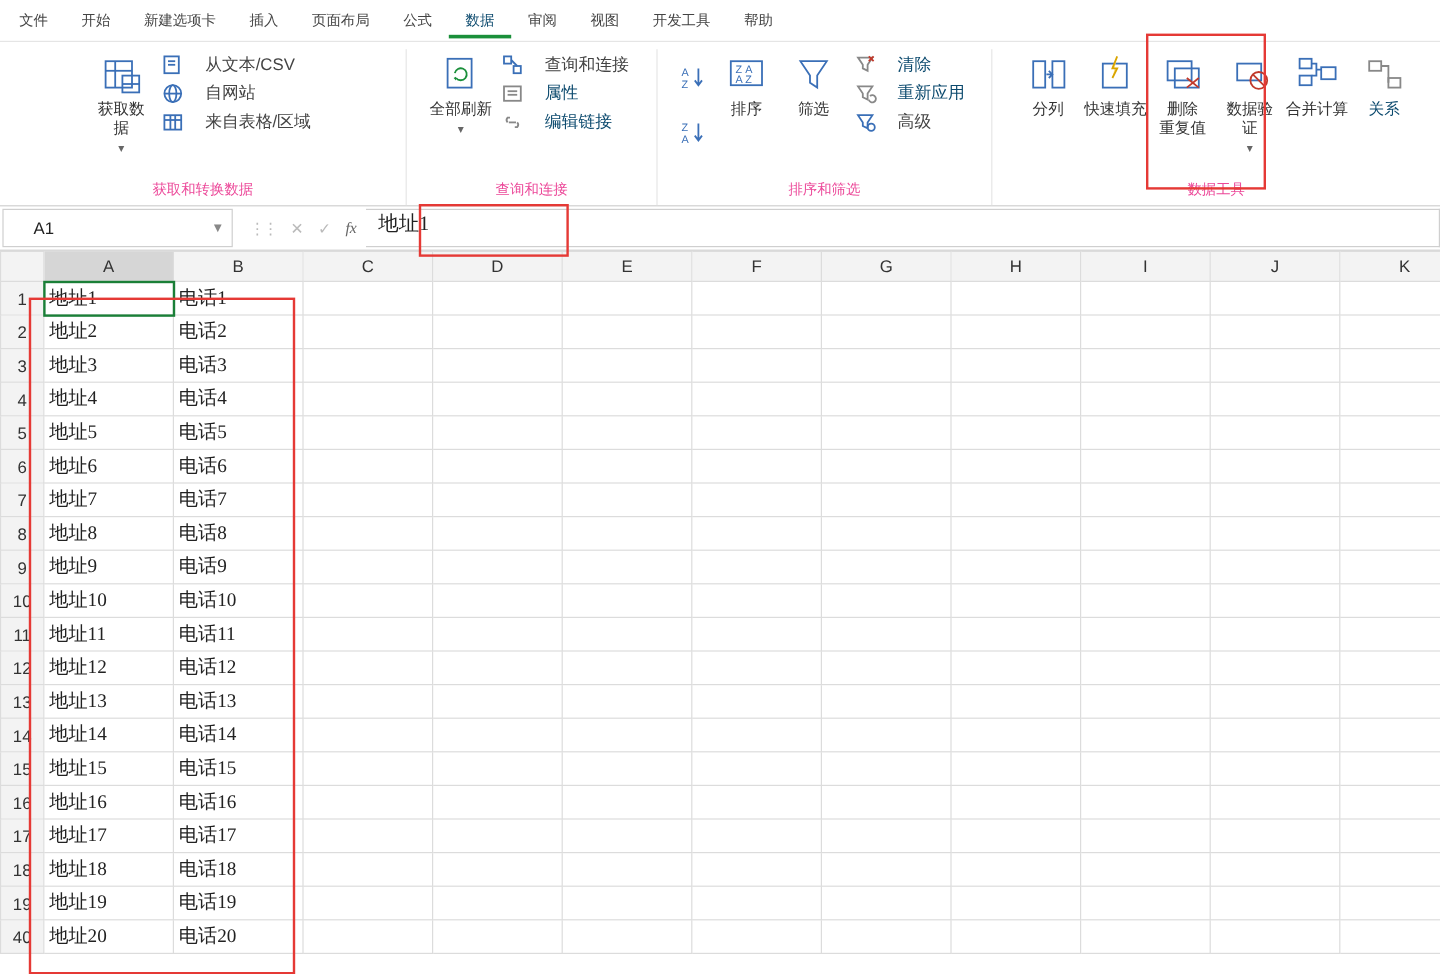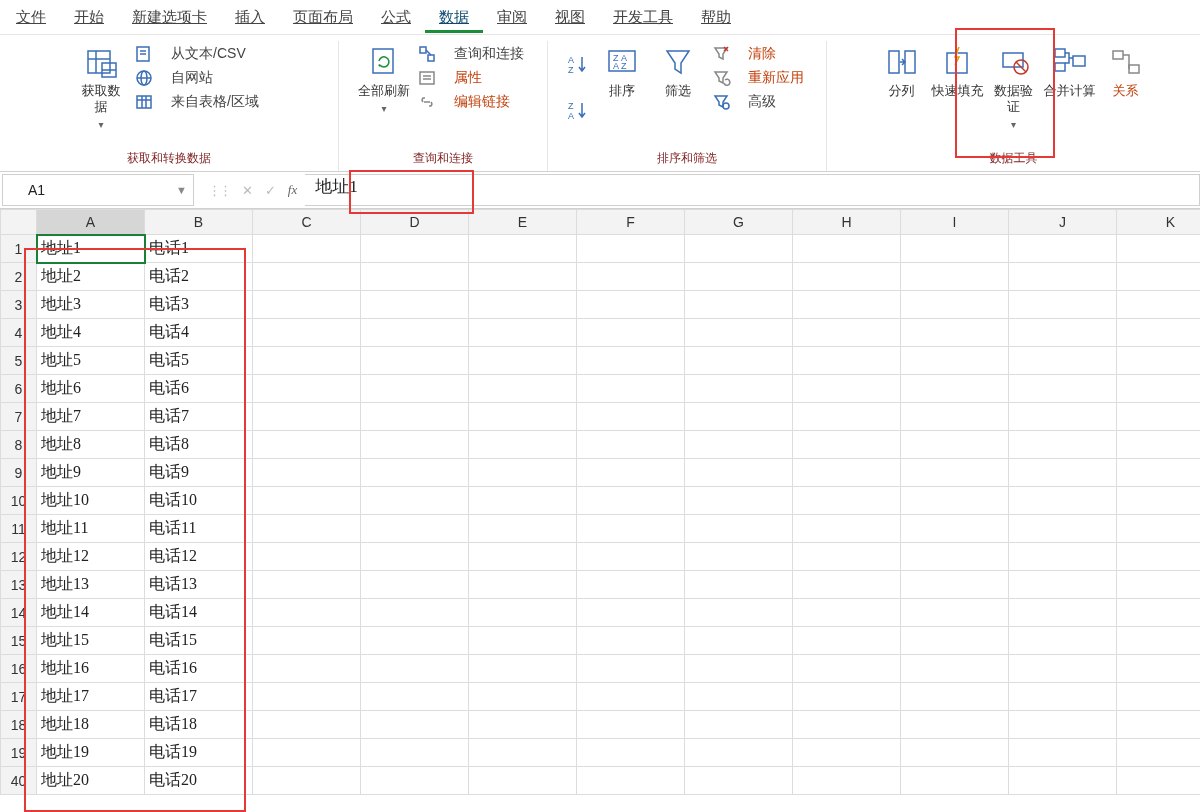--- a/index.html
+++ b/index.html
@@ -1,24 +1,24 @@
 <!DOCTYPE html>
 <html><head>
 <meta charset="utf-8">
 <style>
 html,body{margin:0;padding:0;font-family:"Microsoft YaHei","Segoe UI",sans-serif;font-size:13px;color:#222;background:#fff;width:1200px;height:812px;overflow:hidden;}
 .menu-bar{display:flex;align-items:center;height:34px;padding:0 2px;border-bottom:1px solid #e5e5e5;background:#fff;}
-.menu-item{padding:6px 14px;font-size:15px;color:#444;cursor:pointer;text-decoration:underline;}
+.menu-item{padding:6px 14px;font-size:12px;color:#444;cursor:pointer;}
 .menu-item.active{color:#0c4a6e;border-bottom:3px solid #1a8f3a;padding-bottom:3px;}
 .ribbon{display:flex;height:130px;border-bottom:1px solid #d0d0d0;background:#fff;padding-top:6px;user-select:none;}
 .ribbon-group{display:flex;flex-direction:column;justify-content:space-between;align-items:center;border-right:1px solid #e6e6e6;padding:0 4px 2px 4px;min-width:0;}
 .ribbon-group .grp-body{display:flex;align-items:flex-start;}
-.ribbon-group .grp-label{font-size:12px;color:#7f1d1d;padding:2px 0;text-align:center;width:100%;}
+.ribbon-group .grp-label{font-size:12px;color:#ec4899;padding:2px 0;text-align:center;width:100%;}
 .big-btn{display:flex;flex-direction:column;align-items:center;justify-content:flex-start;width:52px;padding:4px 2px;text-align:center;font-size:13px;line-height:16px;color:#333;cursor:pointer;}
-.big-btn.disabled,.small-btn.disabled{color:#c2410c;}
+.big-btn.disabled,.small-btn.disabled{color:#0c4a6e;}
 .big-btn .ic{width:34px;height:34px;display:flex;align-items:center;justify-content:center;margin-bottom:4px;}
 .small-col{display:flex;flex-direction:column;gap:2px;padding:2px 2px;}
 .small-btn{display:flex;align-items:center;gap:18px;padding:2px 4px;font-size:14px;color:#444;cursor:pointer;white-space:nowrap;}
 .small-btn .ic{width:18px;height:18px;display:flex;align-items:center;justify-content:center;}
 .dd-caret{font-size:10px;color:#666;margin-top:2px;}
 
 
 .fbar{display:flex;align-items:center;height:36px;border-bottom:1px solid #d0d0d0;}
 .name-box{width:140px;height:30px;border:1px solid #cfcfcf;margin:0 6px 0 2px;display:flex;align-items:center;padding:0 25px;font-size:14px;position:relative;}
 .name-box .caret{position:absolute;right:6px;color:#888;font-size:11px;}
@@ -258,20 +258,32 @@
         <span>分列</span>
       </div>
       <div class="big-btn">
         <span class="ic">
             <svg width="34" height="34">
               <rect x="6" y="8" width="20" height="20" class="st0"></rect>
               <path d="M18 2 l-4 10 h4 l-4 8" class="sty"></path>
             </svg>
           </span>
         <span>快速填充</span>
+      </div>
+      <div class="big-btn">
+        <span class="ic">
+            <svg width="34" height="34">
+              <rect x="4" y="6" width="20" height="16" class="st0"></rect>
+              <rect x="10" y="12" width="20" height="16" class="st0" fill="#fff"></rect>
+              <line x1="20" y1="20" x2="30" y2="28" class="str"></line>
+              <line x1="30" y1="20" x2="20" y2="28" class="str"></line>
+            </svg>
+          </span>
+        <span style="white-space:pre-line">删除
+重复值</span>
       </div>
       <div class="big-btn">
         <span class="ic">
             <svg width="34" height="34">
               <rect x="6" y="8" width="20" height="14" class="st0"></rect>
               <circle cx="24" cy="22" r="7" class="str"></circle>
               <line x1="19" y1="17" x2="29" y2="27" class="str"></line>
             </svg>
           </span>
         <span style="white-space:pre-line">数据验

